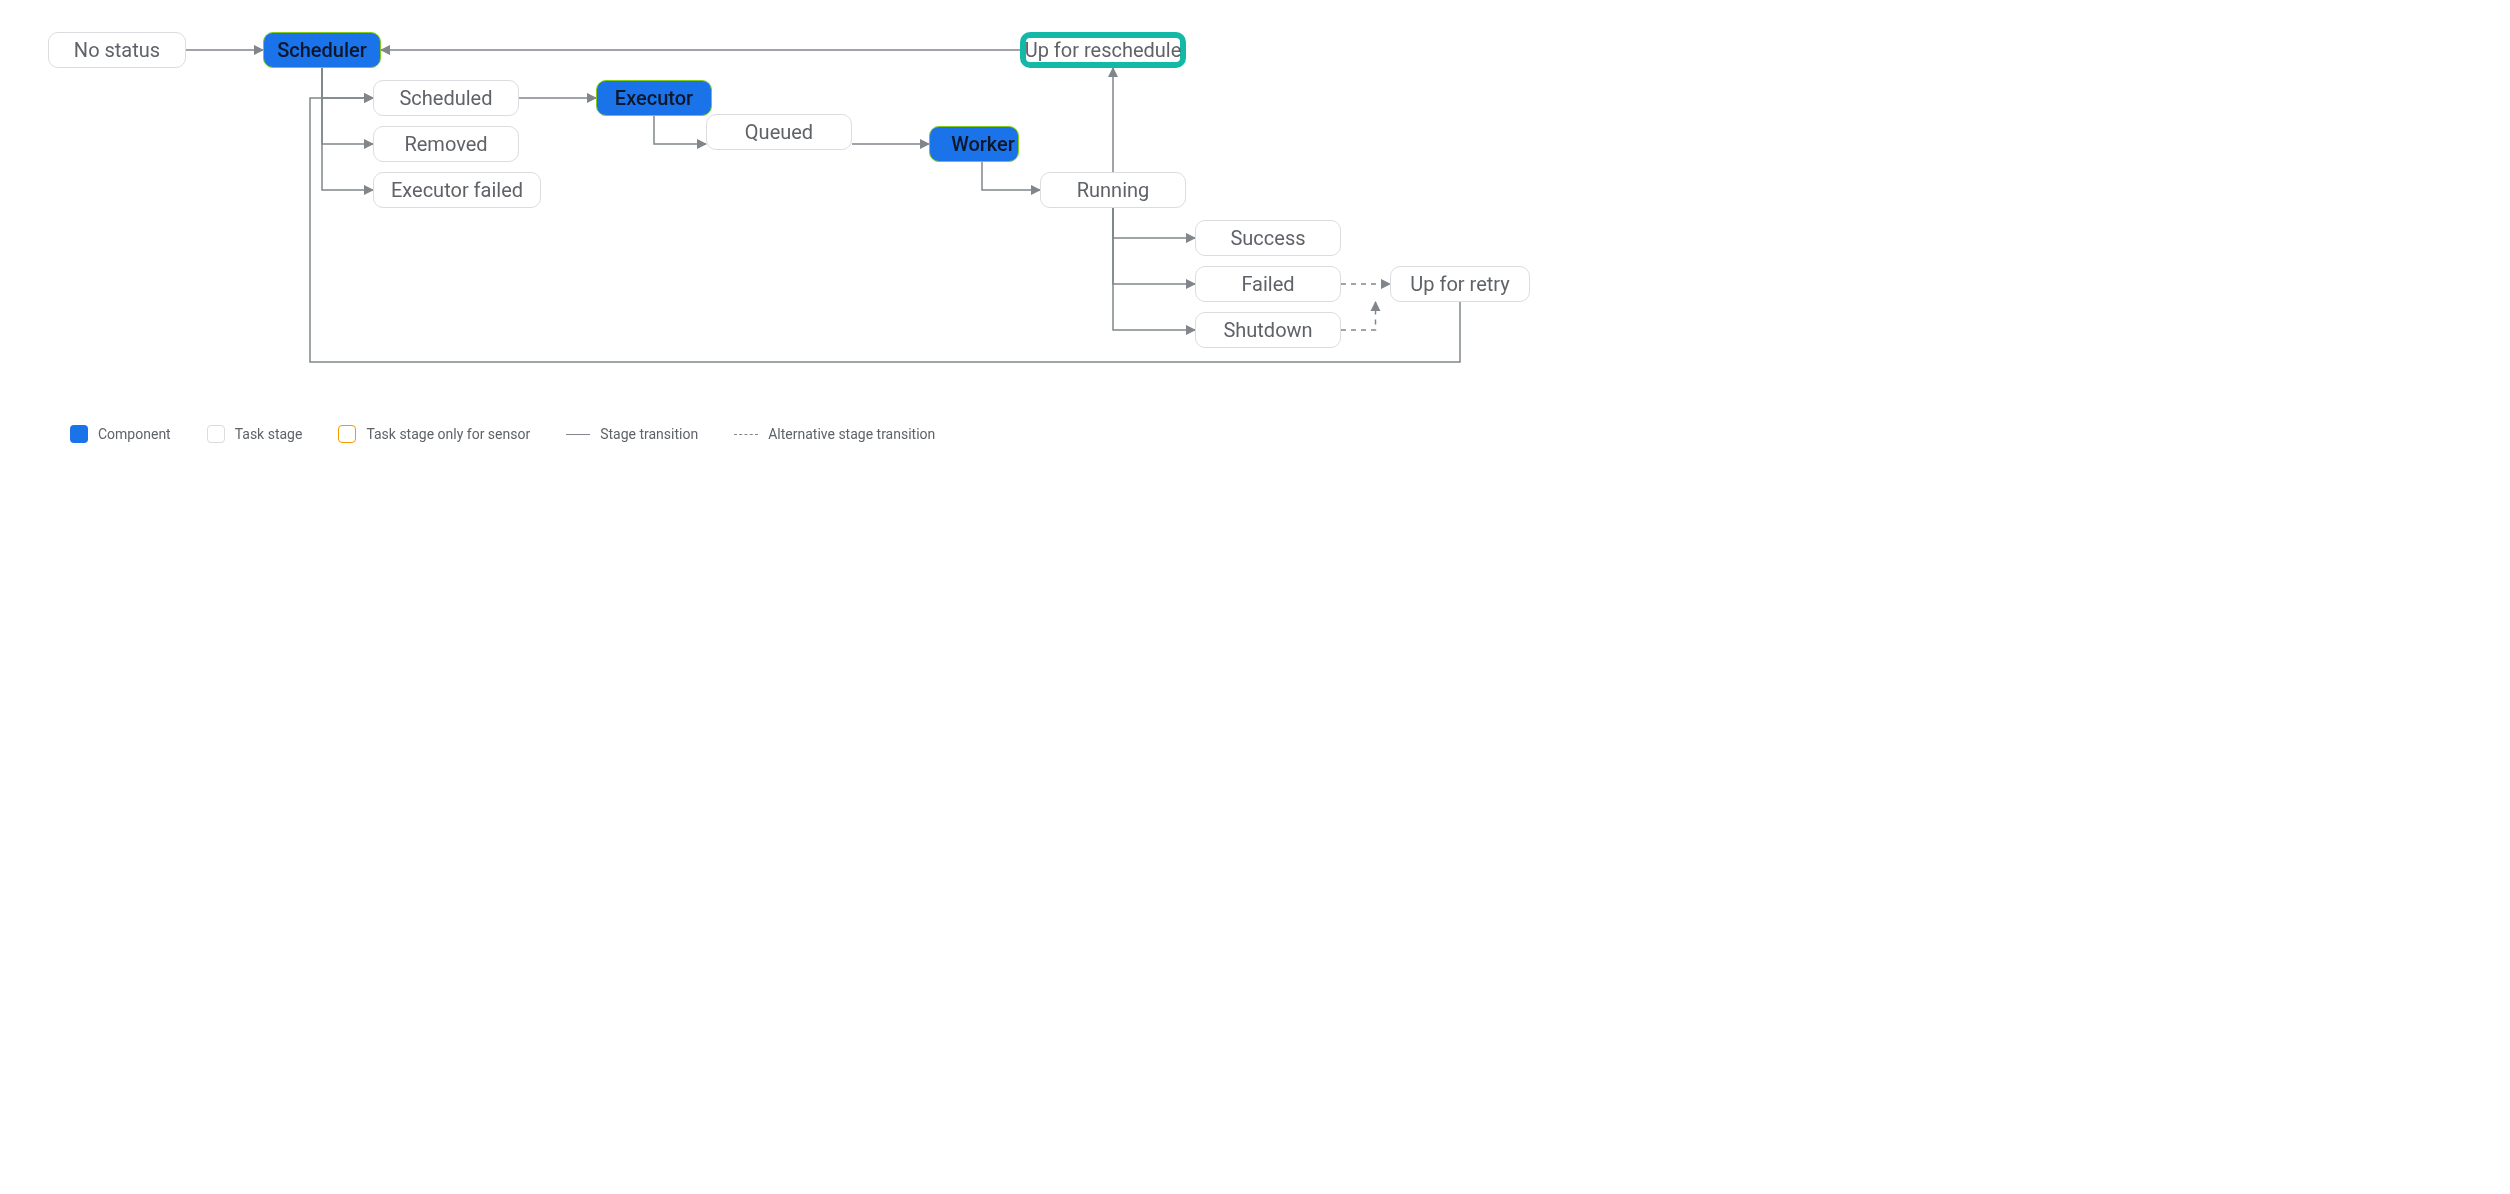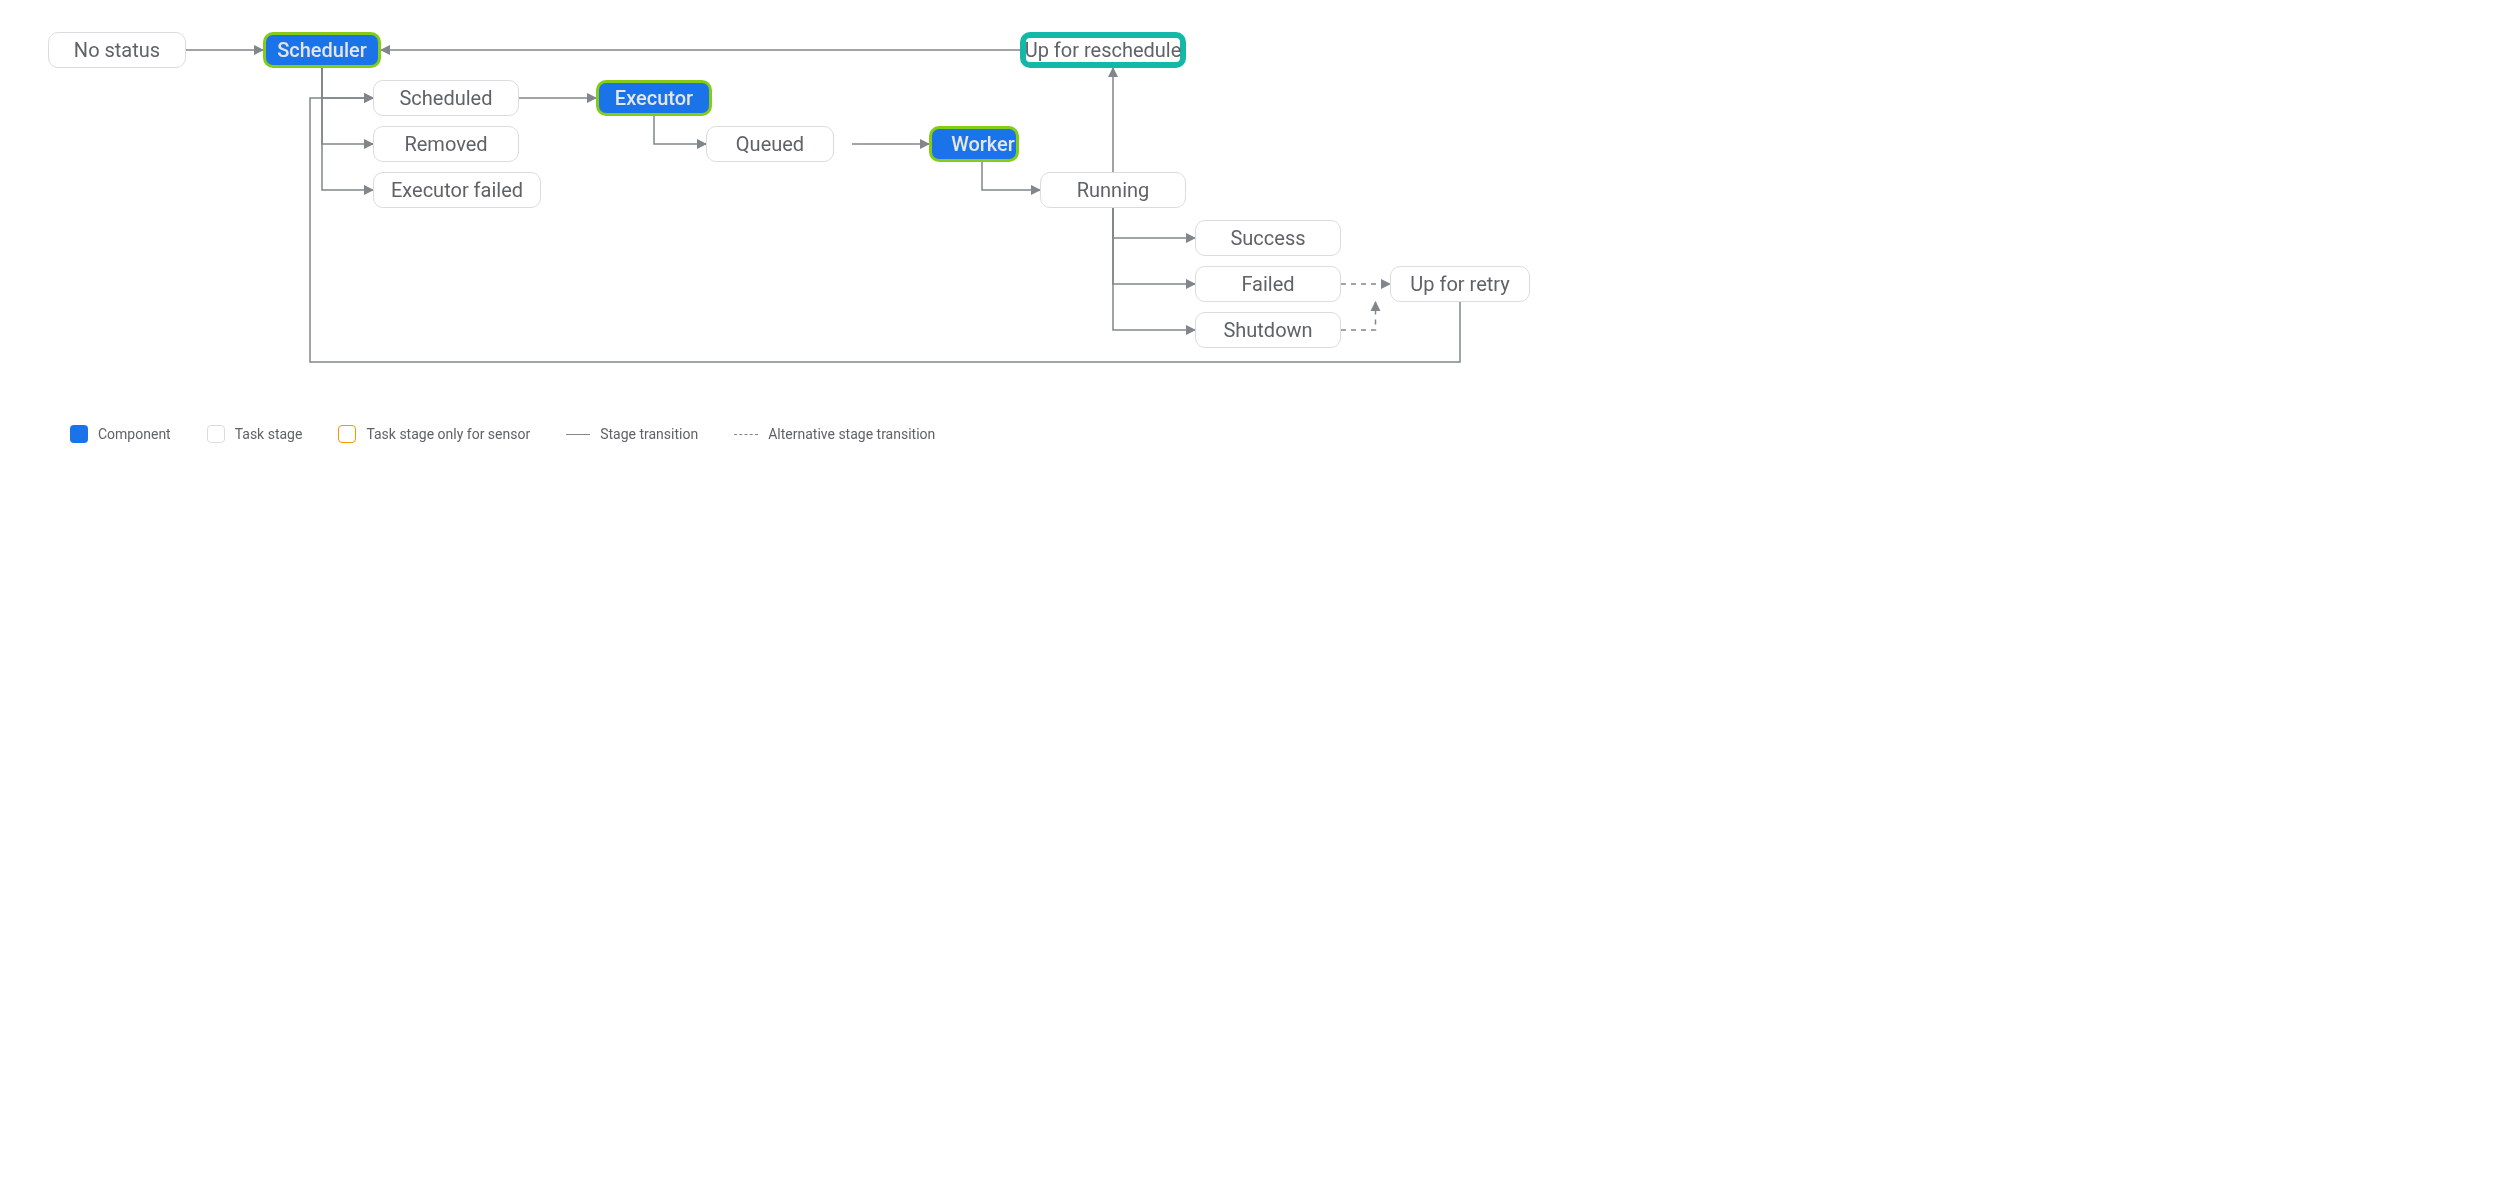--- a/index.html
+++ b/index.html
@@ -26,23 +26,23 @@
     box-sizing: border-box;
     white-space: nowrap;
   }
   .plain {
     border: 1px solid #dadce0;
     background: #ffffff;
     color: #5f6368;
   }
   .component {
     background: #1a73e8;
-    color: #e5e5e5;
+    color: #0f172a;
     font-weight: 500;
-    border: 3px solid #84cc16;
+    border: 1px solid #84cc16;
   }
   .sensor {
     border: 6px solid #14b8a6;
     background: #ffffff;
     color: #5f6368;
   }
   svg.edges {
     position: absolute;
     left: 0; top: 0;
     width: 1568px;
@@ -108,21 +108,21 @@
         <path d="M 1460 302 L 1460 362 L 310 362 L 310 98 L 373 98" marker-end="url(#arrow)"></path>
       </g>
   </svg>
 
   <div class="node plain" style="left:48px;top:32px;width:138px;">No status</div>
   <div class="node component" style="left:263px;top:32px;width:118px;">Scheduler</div>
   <div class="node plain" style="left:373px;top:80px;width:146px;">Scheduled</div>
   <div class="node plain" style="left:373px;top:126px;width:146px;">Removed</div>
   <div class="node plain" style="left:373px;top:172px;width:168px;">Executor failed</div>
   <div class="node component" style="left:596px;top:80px;width:116px;">Executor</div>
-  <div class="node plain" style="left:706px;top:126px;width:128px;">Queued</div>
+  <div class="node plain" style="left:706px;top:114px;width:146px;">Queued</div>
   <div class="node component" style="left:929px;top:126px;width:90px;padding-left:36px;">Worker</div>
   <div class="node plain" style="left:1040px;top:172px;width:146px;">Running</div>
   <div class="node plain" style="left:1195px;top:220px;width:146px;">Success</div>
   <div class="node plain" style="left:1195px;top:266px;width:146px;">Failed</div>
   <div class="node plain" style="left:1195px;top:312px;width:146px;">Shutdown</div>
   <div class="node plain" style="left:1390px;top:266px;width:140px;">Up for retry</div>
   <div class="node sensor" style="left:1020px;top:32px;width:166px;">Up for reschedule</div>
 
   <div class="legend" style="left:70px;top:425px;">
     <div class="item">

